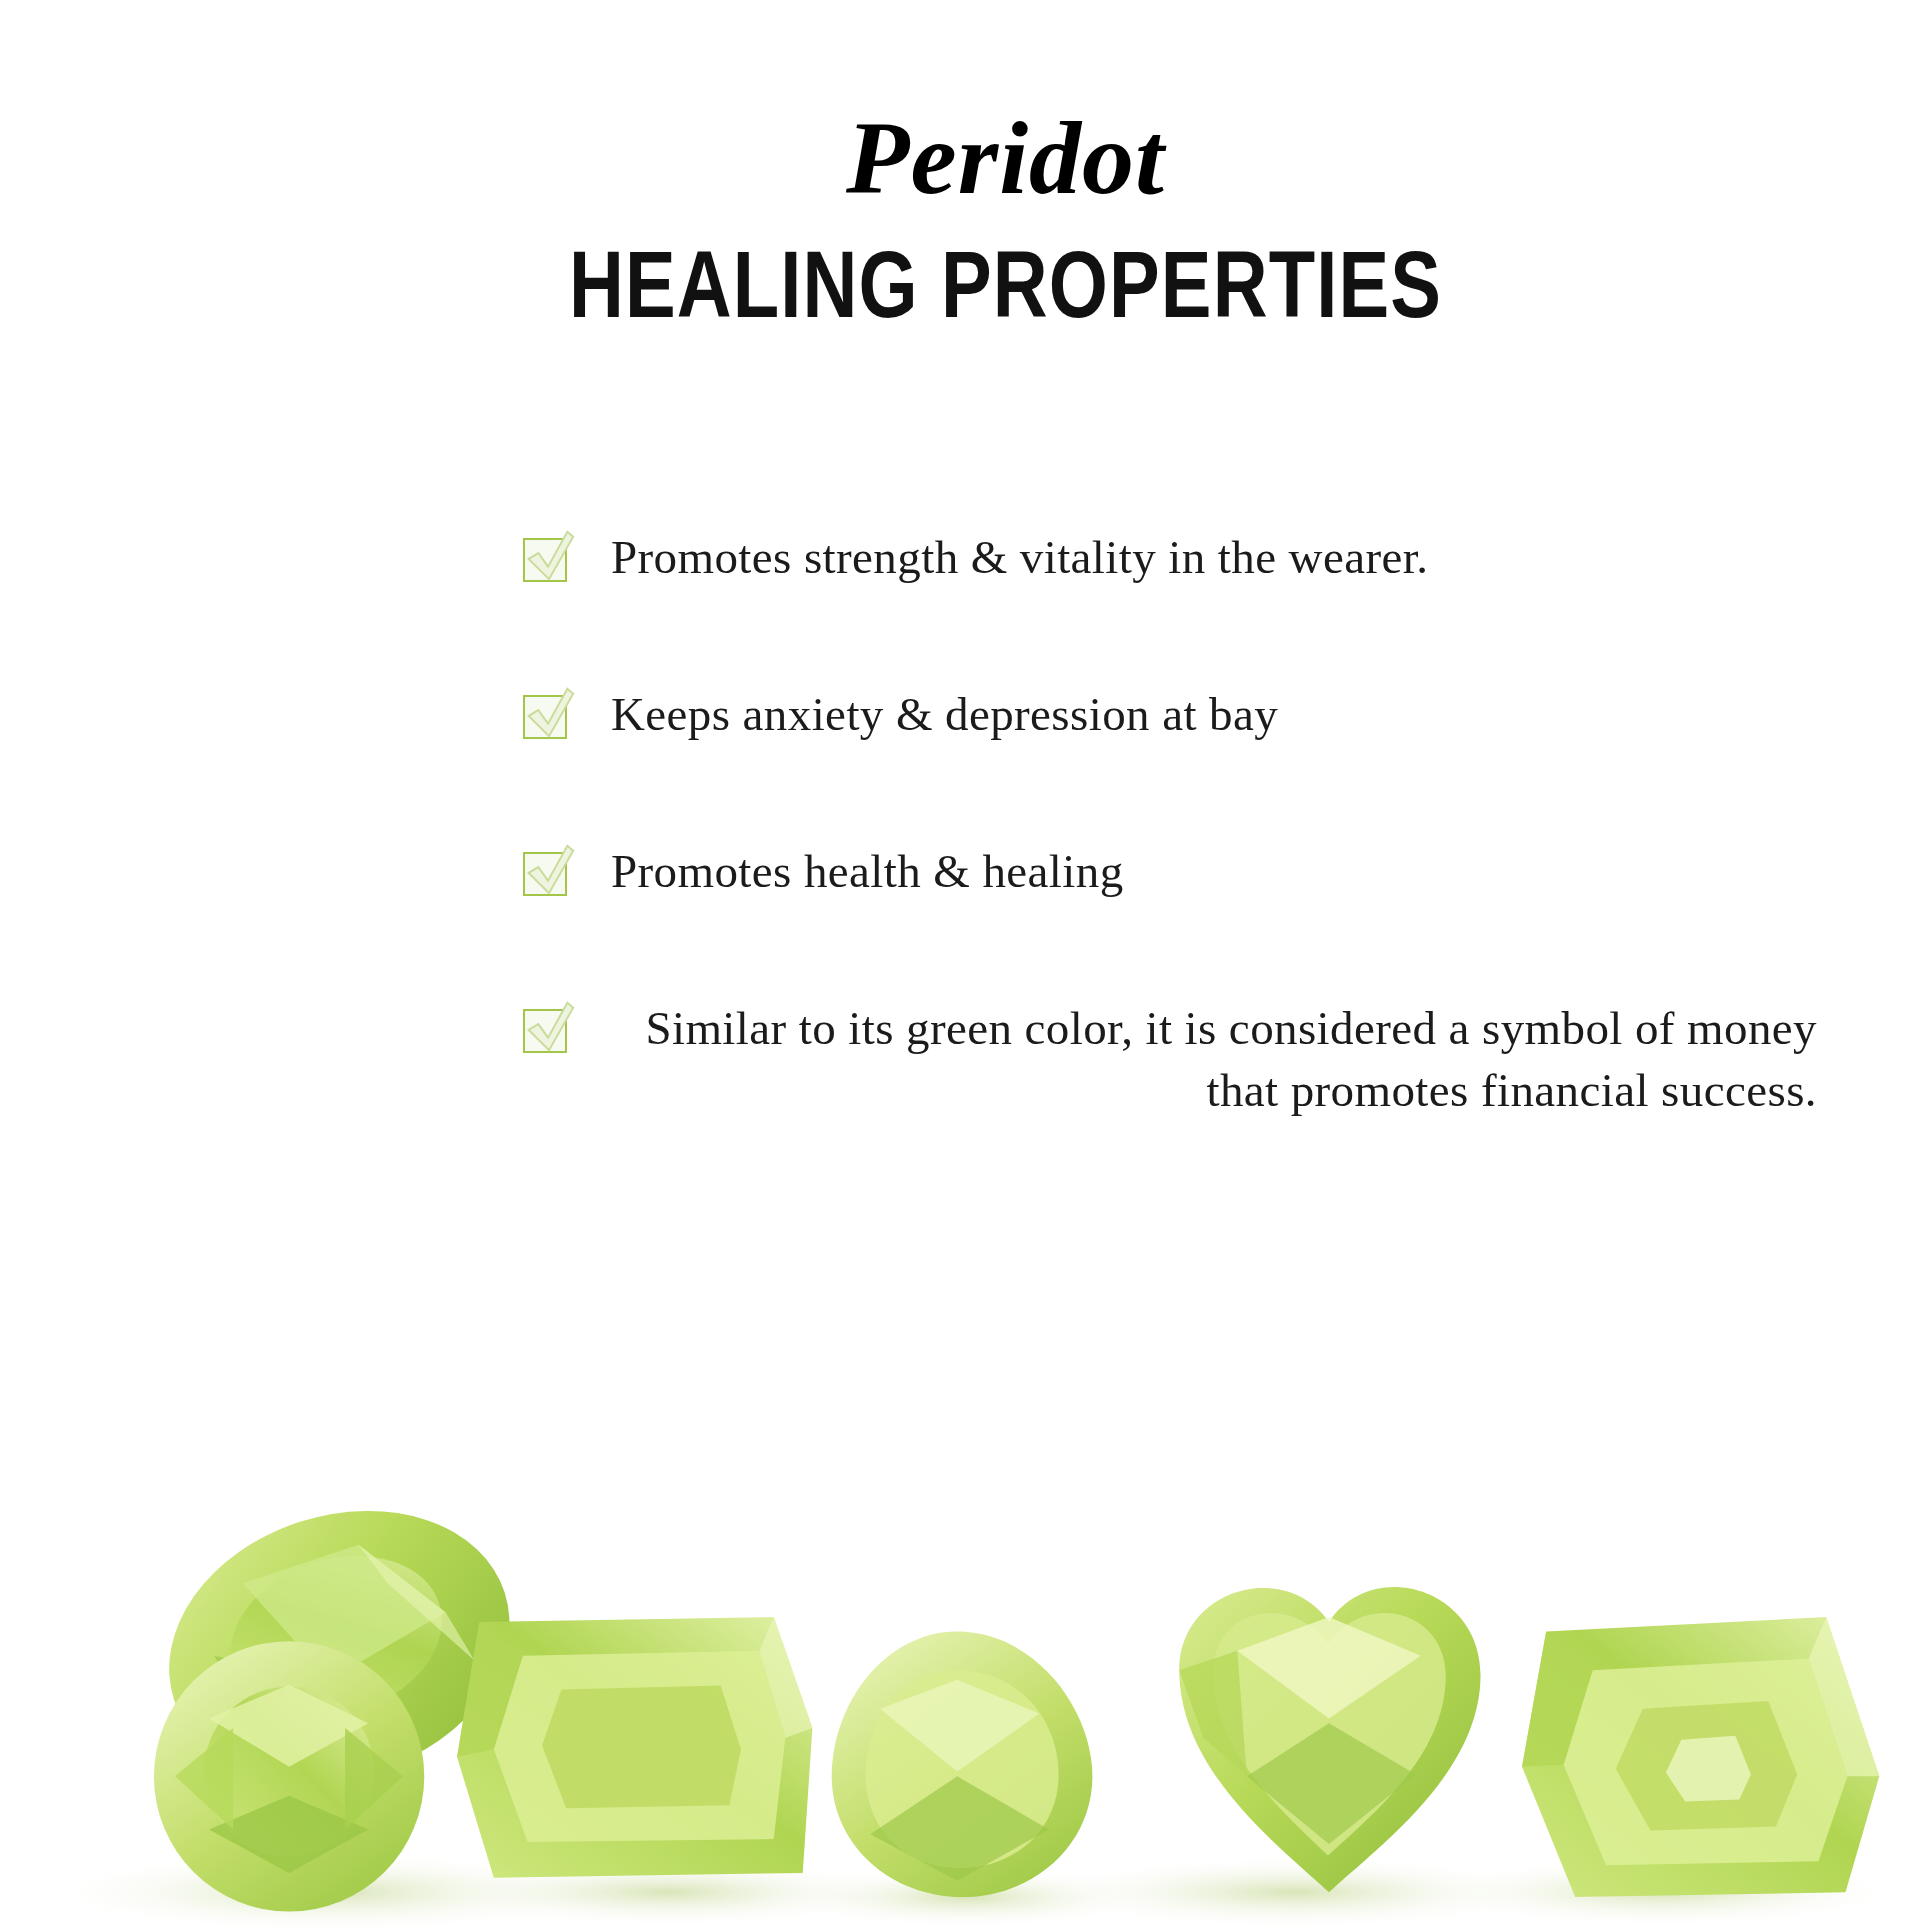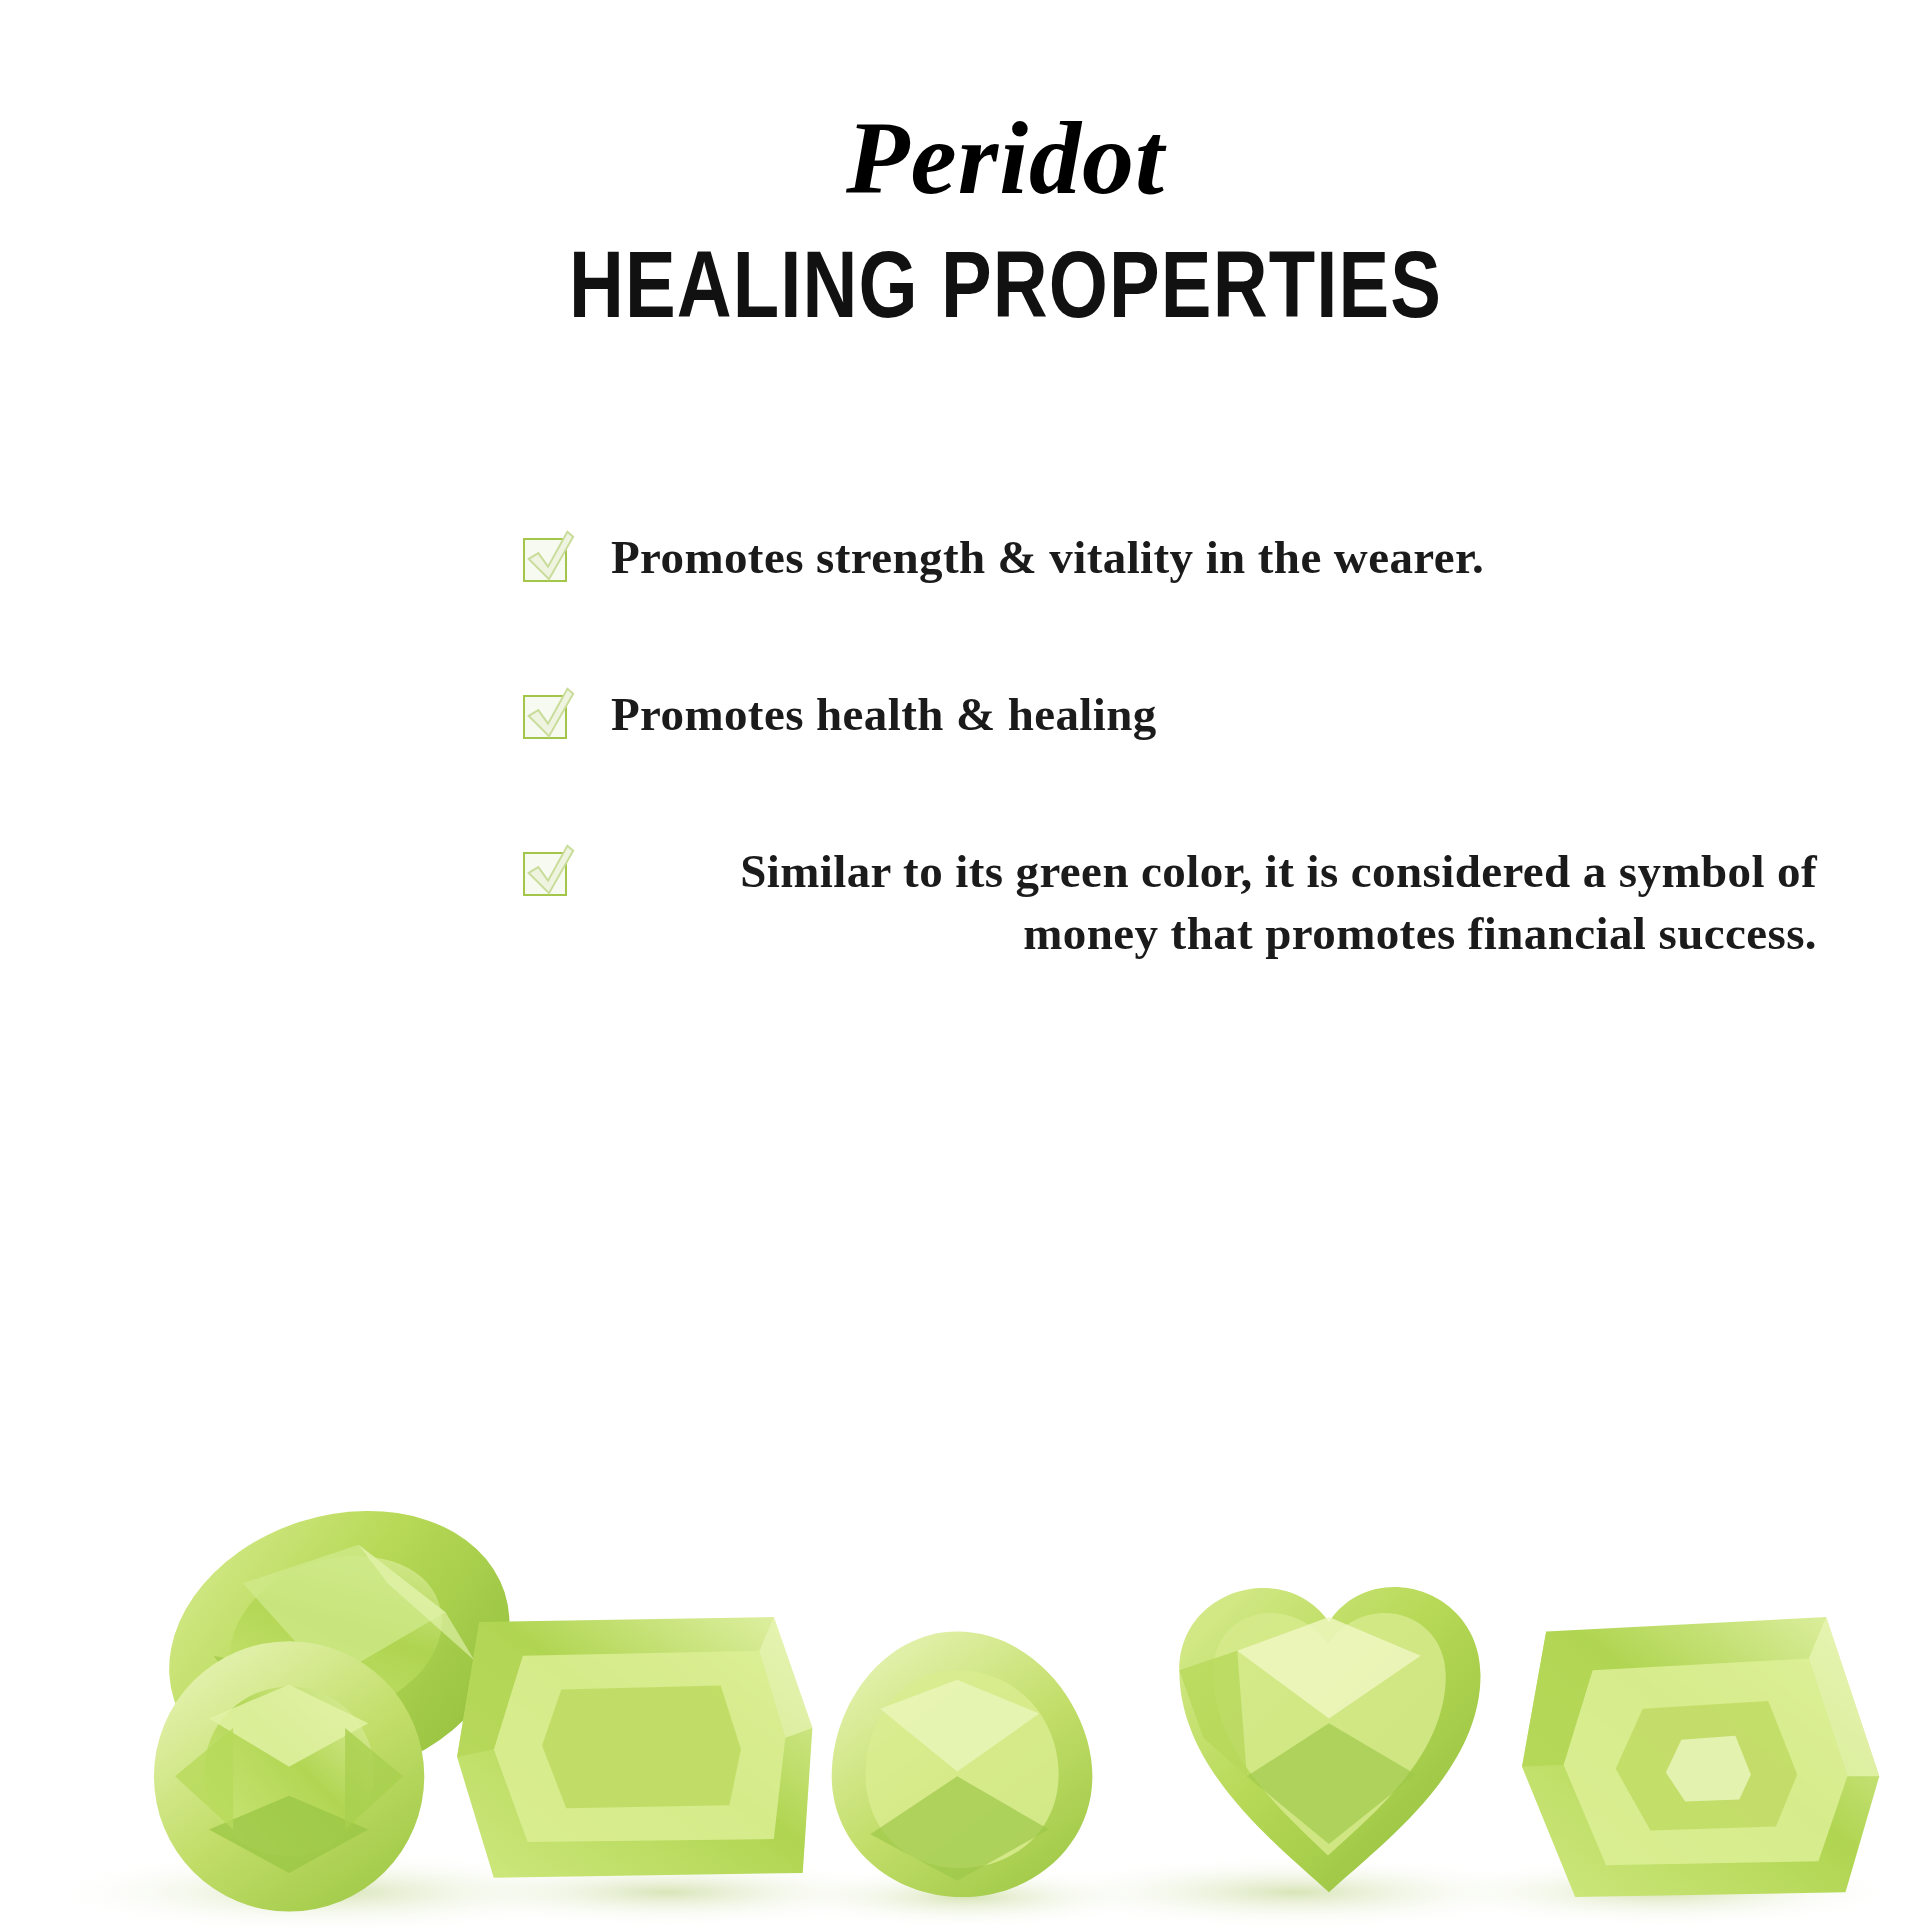--- a/index.html
+++ b/index.html
@@ -52,21 +52,20 @@
 
   
   .list {
     margin: 0;
     padding: 0;
     list-style: none;
     position: absolute;
     left: 483px;
     top: 526px;
     width: 1294px;
-    font-weight: bold;
   }
   .list-item {
     display: flex;
     align-items: flex-start;
     margin-bottom: 95px;
   }
   .list-item:last-child {
     margin-bottom: 0;
     text-align: right;
   }
@@ -122,20 +121,28 @@
   </div>
 
   <ul class="list">
     <li class="list-item">
       <span class="check-box">
         <svg viewBox="0 0 62 66" aria-hidden="true">
           <path d="M10 36 L20 30 L30 44 L50 8 L56 13 L31 57 Z" fill="#eef4df" stroke="#c9dc9a" stroke-width="2"></path>
         </svg>
       </span>
       <span class="item-text">Promotes strength &amp; vitality in the wearer.</span>
+    </li>
+    <li class="list-item">
+      <span class="check-box">
+        <svg viewBox="0 0 62 66" aria-hidden="true">
+          <path d="M10 36 L20 30 L30 44 L50 8 L56 13 L31 57 Z" fill="#eef4df" stroke="#c9dc9a" stroke-width="2"></path>
+        </svg>
+      </span>
+      <span class="item-text">Keeps anxiety &amp; depression at bay</span>
     </li>
     <li class="list-item">
       <span class="check-box">
         <svg viewBox="0 0 62 66" aria-hidden="true">
           <path d="M10 36 L20 30 L30 44 L50 8 L56 13 L31 57 Z" fill="#eef4df" stroke="#c9dc9a" stroke-width="2"></path>
         </svg>
       </span>
       <span class="item-text">Promotes health &amp; healing</span>
     </li>
     <li class="list-item">

